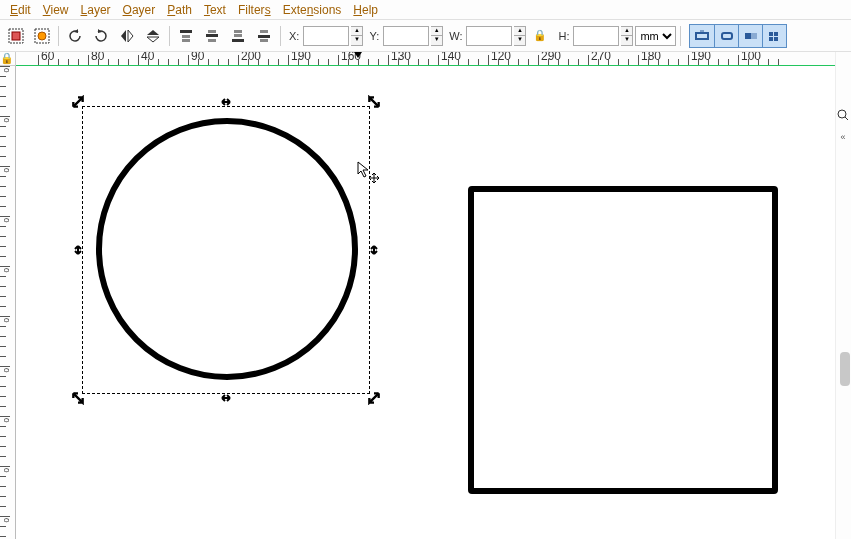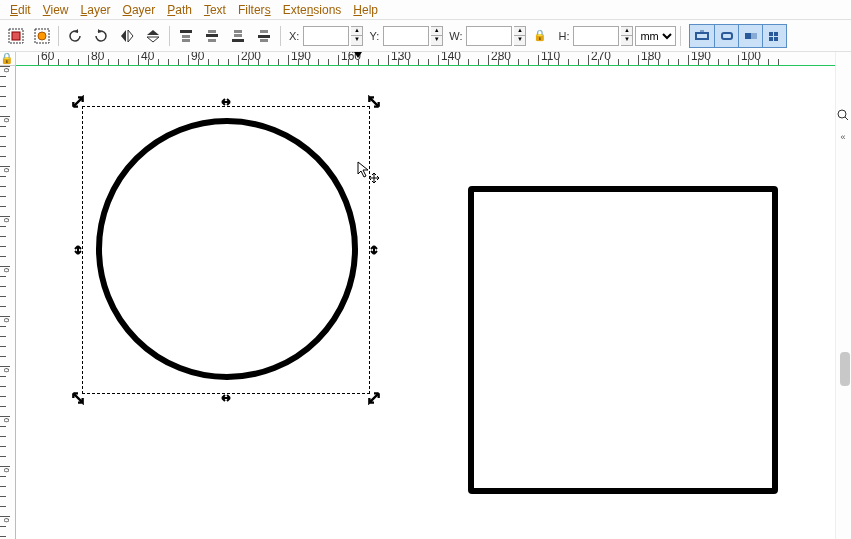--- a/index.html
+++ b/index.html
@@ -263,27 +263,27 @@
     <div class="tick" style="left: 392px;"></div>
     <div class="tick" style="left: 402px;"></div>
     <div class="tick" style="left: 412px;"></div>
     <div class="tick major" style="left: 422px;"></div>
     <div class="tick-label" style="left: 422px;">140</div>
     <div class="tick" style="left: 432px;"></div>
     <div class="tick" style="left: 442px;"></div>
     <div class="tick" style="left: 452px;"></div>
     <div class="tick" style="left: 462px;"></div>
     <div class="tick major" style="left: 472px;"></div>
-    <div class="tick-label" style="left: 472px;">280</div>
+    <div class="tick-label" style="left: 472px;">120</div>
     <div class="tick" style="left: 482px;"></div>
     <div class="tick" style="left: 492px;"></div>
     <div class="tick" style="left: 502px;"></div>
     <div class="tick" style="left: 512px;"></div>
     <div class="tick major" style="left: 522px;"></div>
-    <div class="tick-label" style="left: 522px;">110</div>
+    <div class="tick-label" style="left: 522px;">290</div>
     <div class="tick" style="left: 532px;"></div>
     <div class="tick" style="left: 542px;"></div>
     <div class="tick" style="left: 552px;"></div>
     <div class="tick" style="left: 562px;"></div>
     <div class="tick major" style="left: 572px;"></div>
     <div class="tick-label" style="left: 572px;">270</div>
     <div class="tick" style="left: 582px;"></div>
     <div class="tick" style="left: 592px;"></div>
     <div class="tick" style="left: 602px;"></div>
     <div class="tick" style="left: 612px;"></div>

